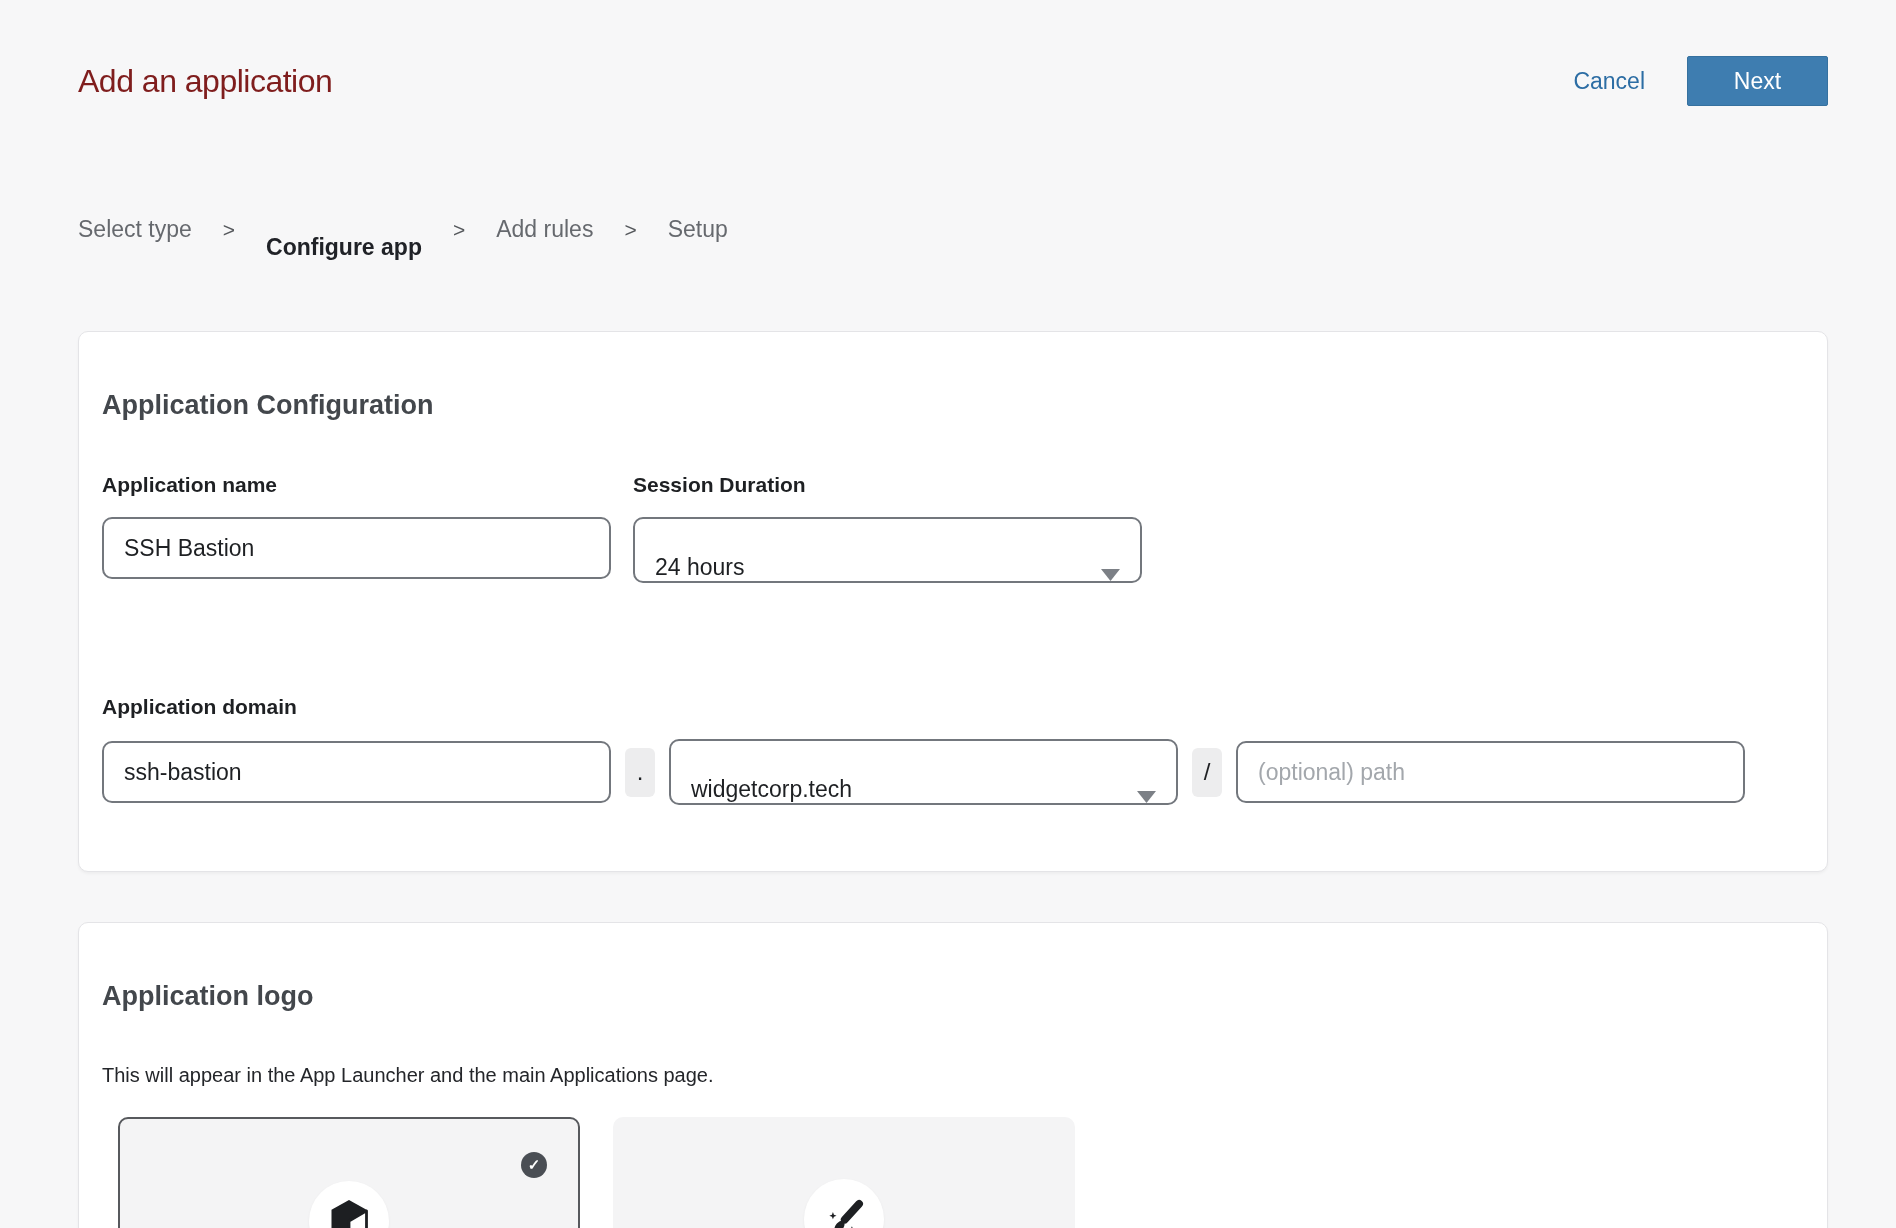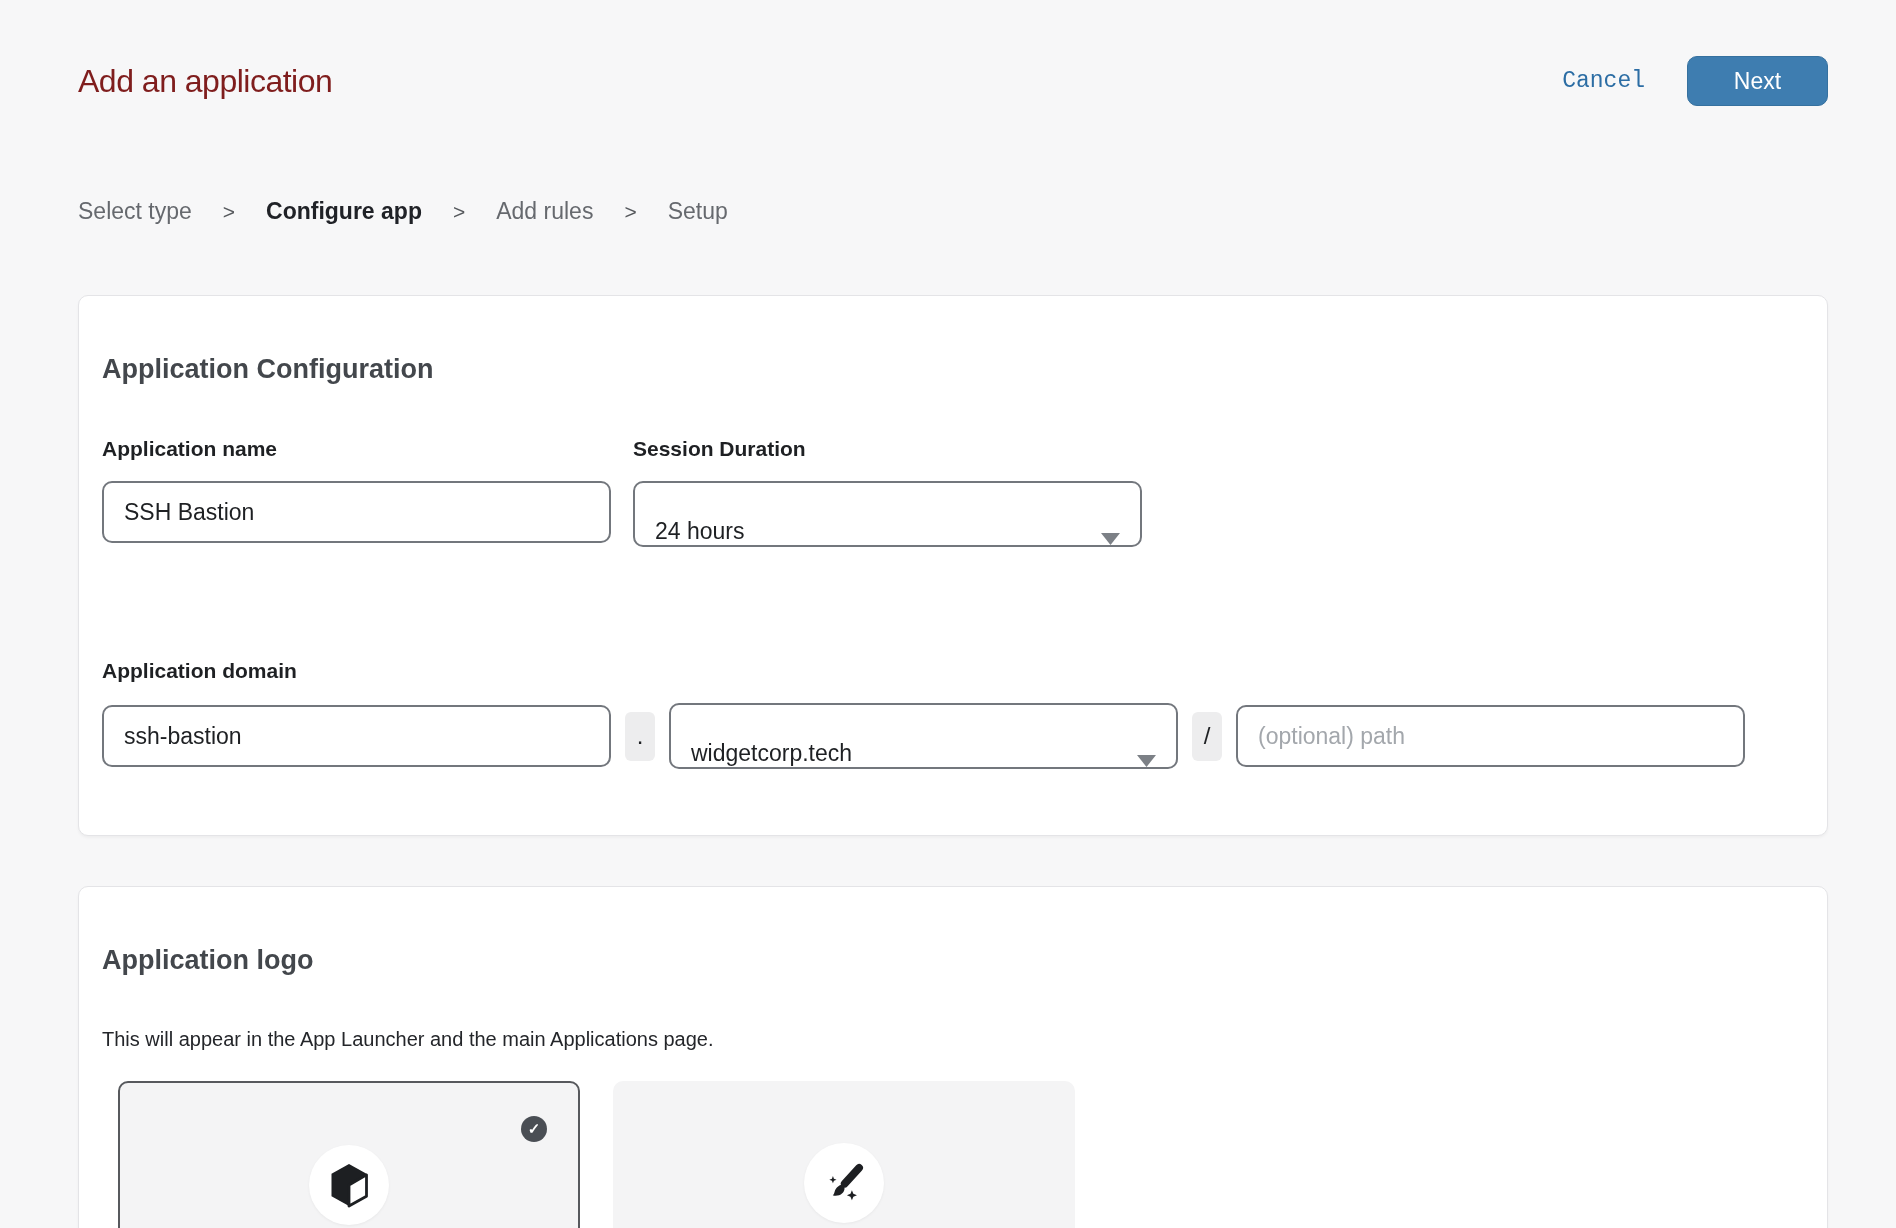--- a/index.html
+++ b/index.html
@@ -15,34 +15,34 @@
   
   .header-row {
     display: flex; justify-content: space-between; align-items: center;
   }
   .page-title {
     font-size: 32px; font-weight: 400; letter-spacing: -0.5px; color: #7f1d1d;
   }
   .header-actions { display: flex; align-items: center; }
   .cancel-link {
     color: #2c6da4; font-size: 23px; margin-right: 42px; cursor: pointer;
-    background: none; border: none; font-family: Liberation Mono, monospace;
+    background: none; border: none; font-family: Liberation Sans, sans-serif;
   }
   .next-btn {
     background: #3e7db0; color: #ffffff; border: 1px solid #36719f;
     font-size: 23px; font-family: inherit;
-    width: 141px; height: 50px; border-radius: 10px; cursor: pointer;
+    width: 141px; height: 50px; border-radius: 2px; cursor: pointer;
   }
 
   
   .breadcrumb {
     display: flex; align-items: center; gap: 31px;
     margin-top: 92px; font-size: 23px; color: #66696e;
   }
-  .crumb.active { color: #202227; font-weight: 700; }
+  .crumb.active { color: #202227; font-weight: 700; margin-top: 36px; }
   .crumb-sep { color: #55585c; font-size: 21px; }
 
   
   .card {
     background: #ffffff;
     border: 1px solid #e4e4e7;
     border-radius: 10px;
     box-shadow: 0 2px 3px rgba(0,0,0,0.04);
     padding: 58px 56px 66px 23px;
   }

